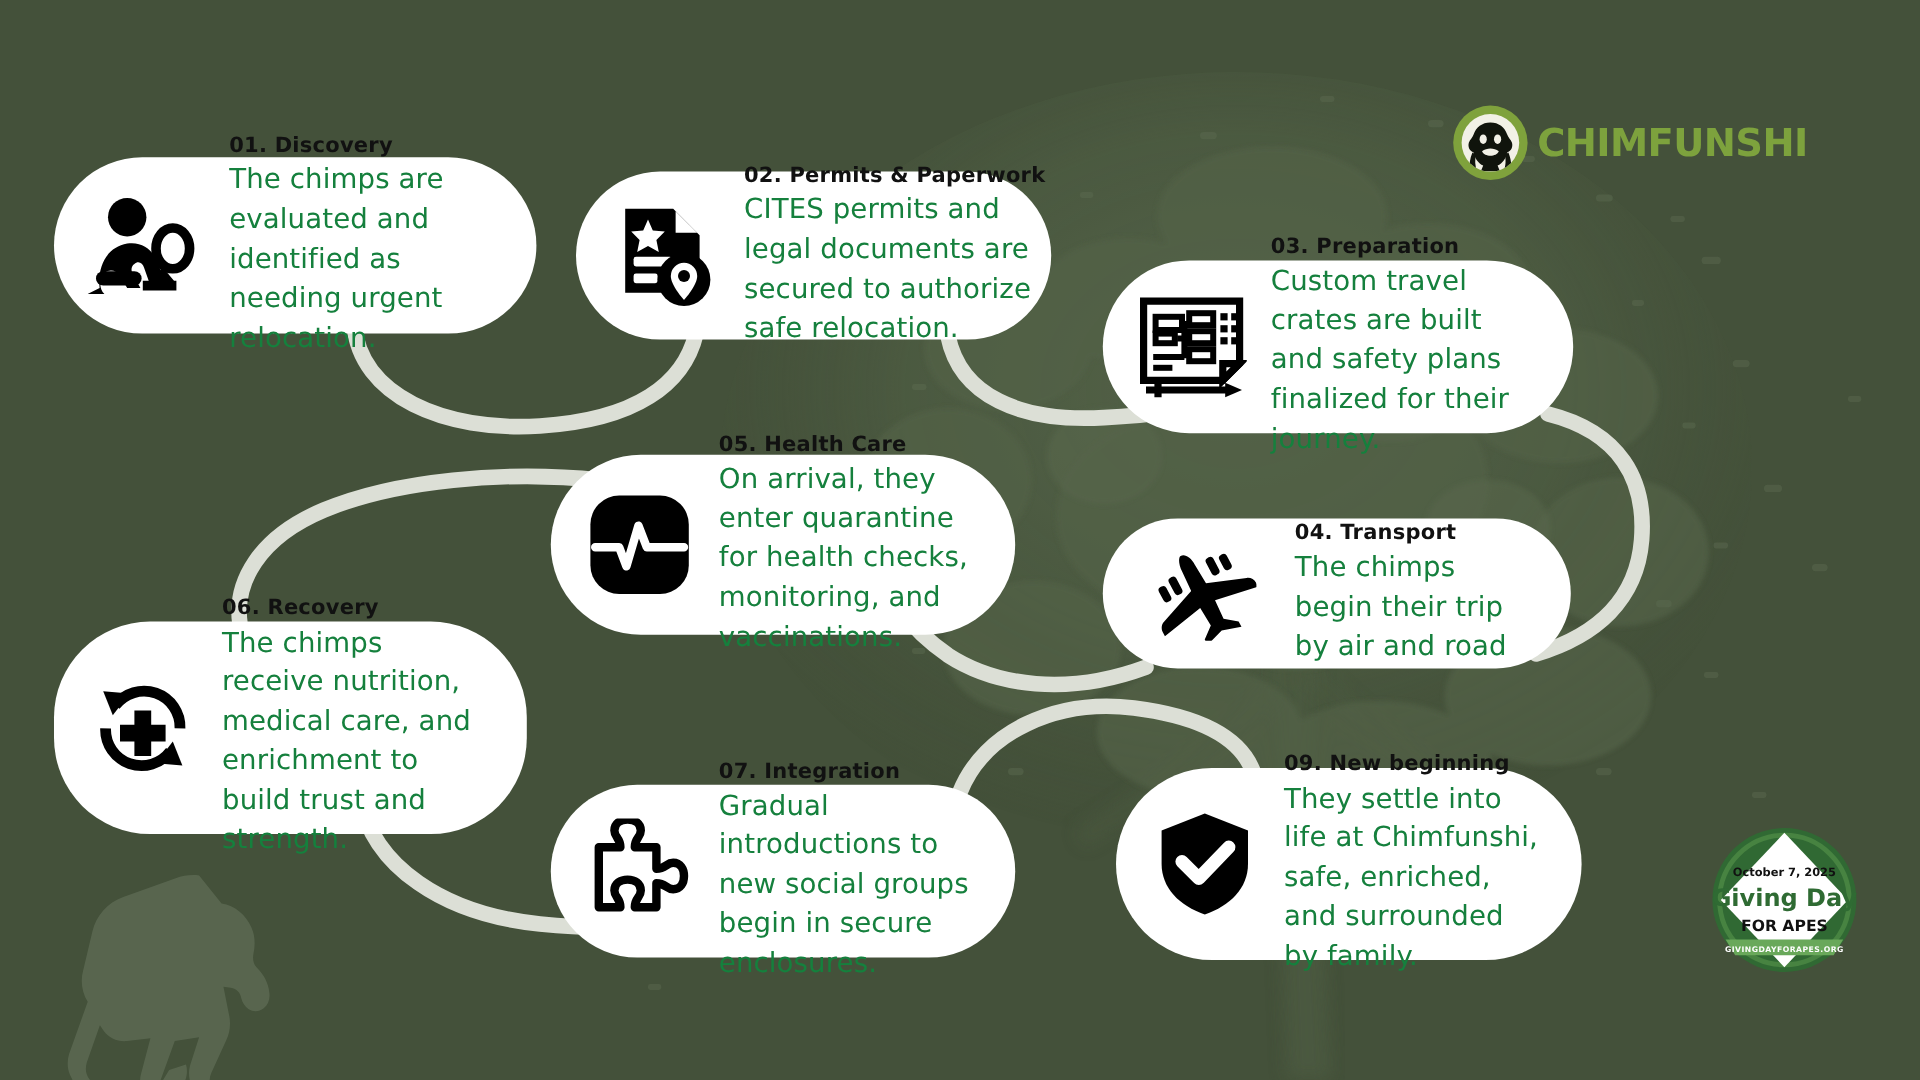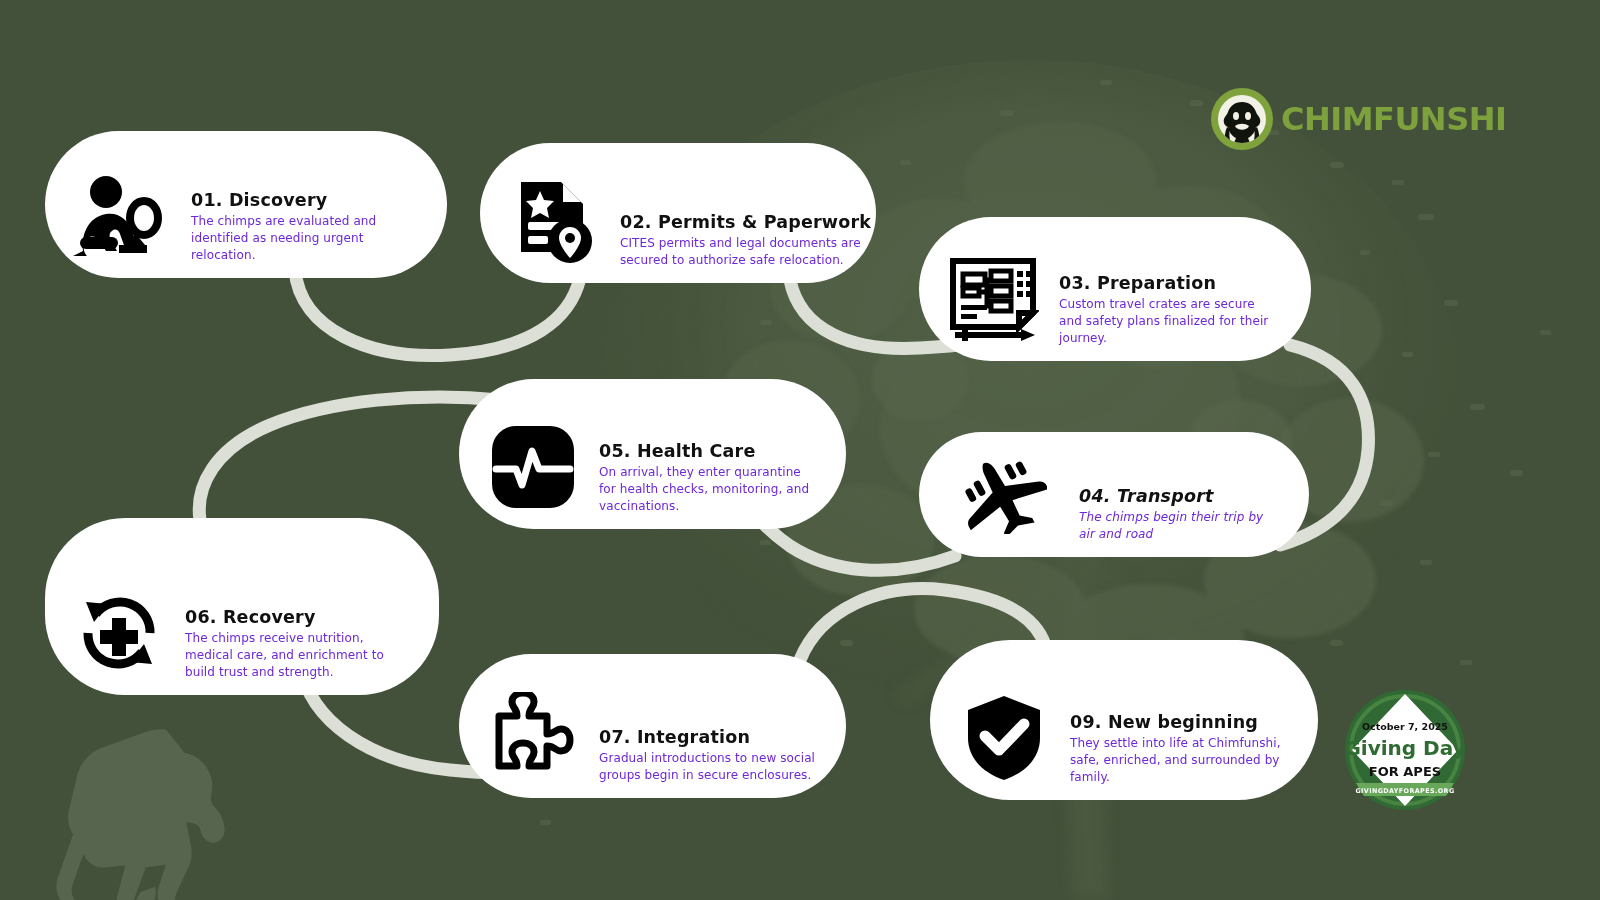--- a/index.html
+++ b/index.html
@@ -31,21 +31,21 @@
     width:1600px; height:900px;
     pointer-events:none;
   }
 
   
   .card {
     position:absolute;
     background:#ffffff;
     border-radius:80px;
     display:flex;
-    align-items:flex-end;
+    align-items:center;
     padding:14px 30px 14px 26px;
     gap:18px;
   }
   .card .icon-wrap {
     flex:0 0 auto;
     width:96px; height:96px;
     display:flex; align-items:center; justify-content:center;
   }
   .card .icon-wrap svg { display:block; }
   .card .txt { flex:1 1 auto; }
@@ -54,31 +54,31 @@
     font-weight:bold;
     font-size:17.5px;
     color:#111111;
     letter-spacing:0.2px;
     line-height:1.34;
     white-space:nowrap;
   }
   .card .desc {
     font-family:"DejaVu Sans", sans-serif;
     font-weight:normal;
-    font-size:12px;
-    color:#6d28d9;
+    font-size:23px;
+    color:#15803d;
     line-height:1.43;
     letter-spacing:0.1px;
   }
 
   
   #card-1 { left:45px;  top:131px; width:402px;  height:147px; }
   #card-2 { left:480px; top:143px; width:396px;  height:140px; }
   #card-3 { left:919px; top:217px; width:392px;  height:144px; }
-  #card-4 { left:919px; top:432px; width:390px;  height:125px;font-style:italic; }
+  #card-4 { left:919px; top:432px; width:390px;  height:125px; }
   #card-5 { left:459px; top:379px; width:387px;  height:150px; }
   #card-6 { left:45px;  top:518px; width:394px;  height:177px; }
   #card-7 { left:459px; top:654px; width:387px;  height:144px; }
   #card-8 { left:930px; top:640px; width:388px;  height:160px; }
 
   
   #card-1 .txt { margin-left:6px; }
   #card-4 .icon-wrap { width:116px; }
 
   
@@ -104,21 +104,21 @@
     font-weight:bold;
     font-size:32px;
     letter-spacing:-0.5px;
     color:#7da23d;
     line-height:1;
   }
 
   
   #badge {
     position:absolute;
-    left:1340px; top:684px;
+    left:1422px; top:684px;
     width:130px; height:132px;
   }
   #badge svg { display:block; }
 </style>
 </head>
 <body>
 
 <div id="stage">
 
   <svg id="bg-art" viewBox="0 0 1600 900">
@@ -293,21 +293,21 @@
         </g>
         <rect x="14" y="50" width="26" height="5" fill="#000"></rect>
         <rect x="14" y="59" width="16" height="5" fill="#000"></rect>
         <path fill="none" stroke="#000" stroke-width="6" d="M8 80 h68"></path>
         <path fill="#000" d="M74 74 l14 6 l-14 6 z"></path>
         <path fill="none" stroke="#000" stroke-width="6" d="M18 74 v12"></path>
       </svg>
     </div>
     <div class="txt">
       <div class="ttl">03. Preparation</div>
-      <div class="desc">Custom travel crates are secure and safety plans finalized for their journey.</div>
+      <div class="desc">Custom travel crates are built and safety plans finalized for their journey.</div>
     </div>
   </div>
 
   <div class="card" id="card-4">
     <div class="icon-wrap">
       <svg width="88" height="78" viewBox="0 0 88 78">
         <g fill="#000" transform="rotate(-28 44 39)">
           <path d="M42 2 c4 0 7 5 7 12 l1 18 l32 12 c3 1 5 4 5 7 v4 l-37 -7 l-1 17 l10 8 v5 l-16 -5 l-16 5 v-5 l10 -8 l-1 -17 l-37 7 v-4 c0 -3 2 -6 5 -7 l32 -12 l1 -18 c0 -7 3 -12 5 -12 z"></path>
           <rect x="12" y="17" width="7" height="14" rx="3"></rect>
           <rect x="23" y="14" width="7" height="16" rx="3"></rect>

